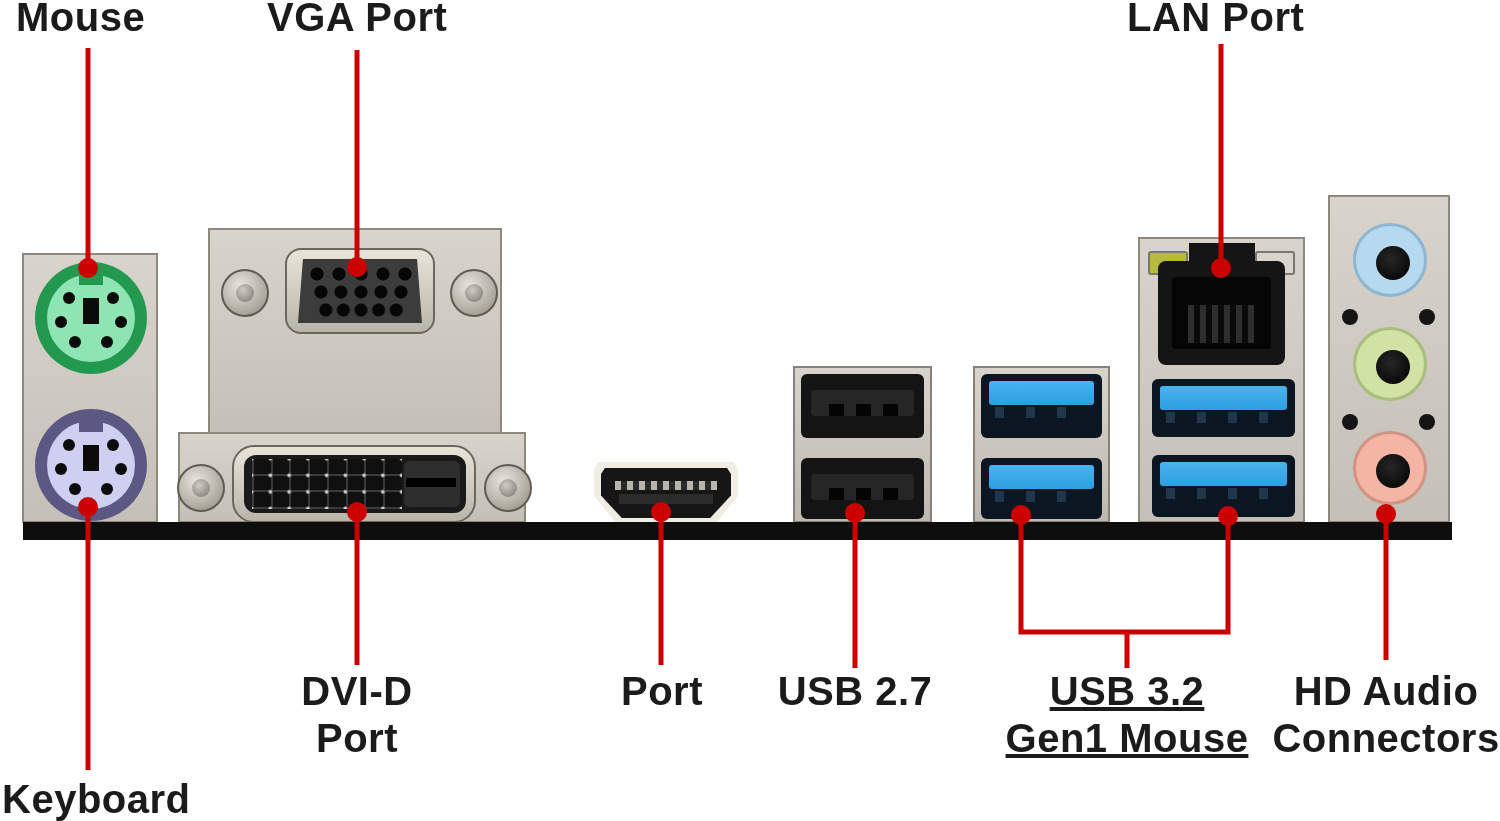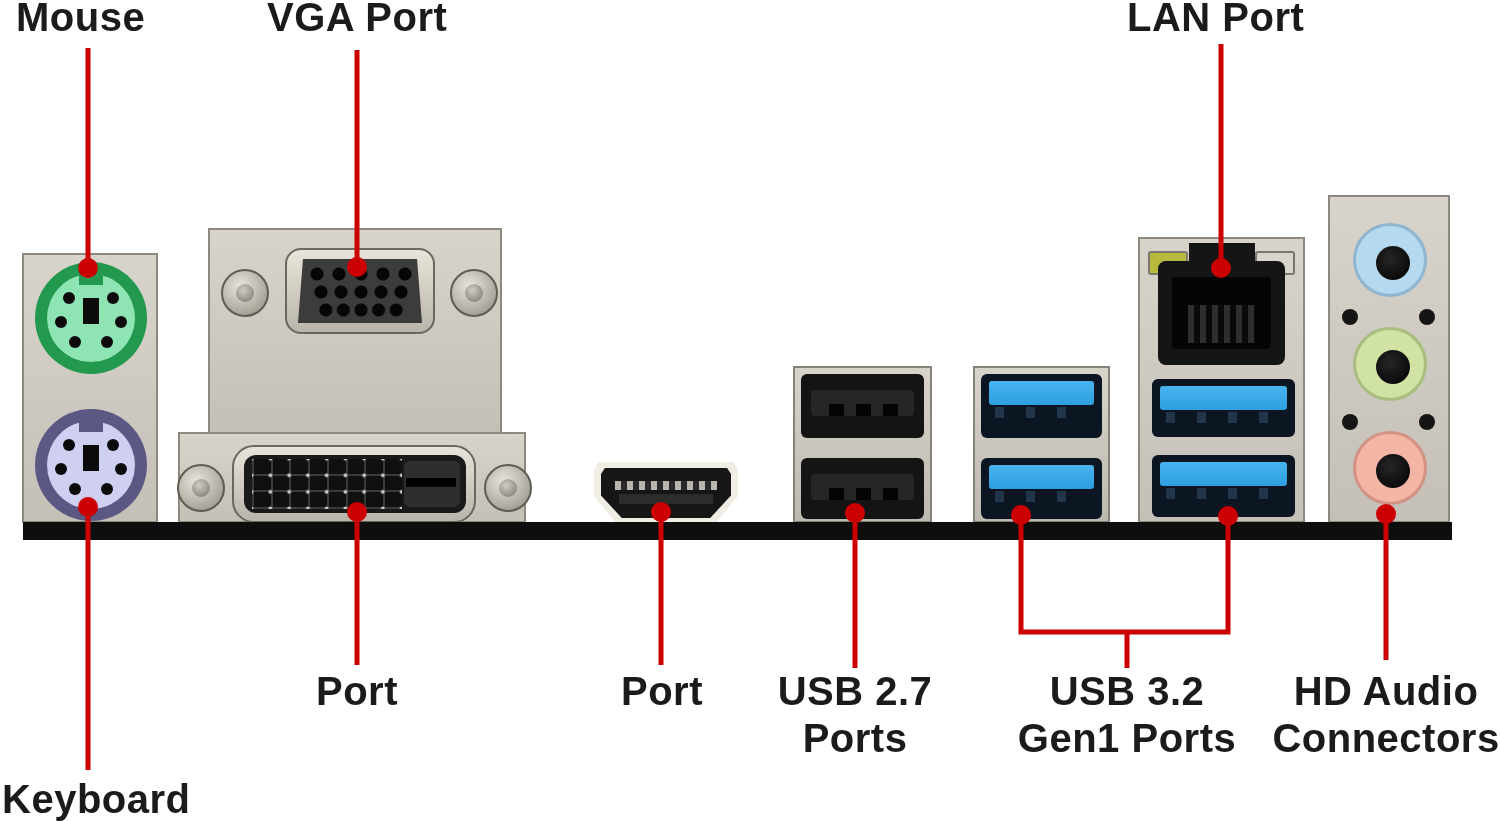--- a/index.html
+++ b/index.html
@@ -209,31 +209,31 @@
     <circle class="ann-dot" cx="1386" cy="514" r="10"></circle>
     <line class="ann-line" x1="1386" y1="514" x2="1386" y2="660"></line>
   </svg>
 
   <div class="lbl" style="left:16px;top:-6px;">Mouse</div>
   <div class="lbl" style="left:267px;top:-6px;">VGA Port</div>
   <div class="lbl" style="left:1127px;top:-6px;">LAN Port</div>
   <div class="lbl" style="left:2px;top:776px;">Keyboard</div>
 
   <div class="lbl lbl-bottom" style="left:237px;top:668px;width:240px;">
+    <div>DVI-D</div>
     <div>Port</div>
   </div>
   <div class="lbl lbl-bottom" style="left:542px;top:668px;width:240px;">
     <div>Port</div>
   </div>
   <div class="lbl lbl-bottom" style="left:735px;top:668px;width:240px;">
     <div>USB 2.7</div>
-    <div>Ports</div>
-  </div>
-  <div class="lbl lbl-bottom" style="left:967px;top:668px;width:320px;">
+  </div>
+  <div class="lbl lbl-bottom" style="left:967px;top:668px;width:320px;text-decoration:underline;">
     <div>USB 3.2</div>
-    <div>Gen1 Ports</div>
+    <div>Gen1 Mouse</div>
   </div>
   <div class="lbl lbl-bottom" style="left:1226px;top:668px;width:320px;">
     <div>HD Audio</div>
     <div>Connectors</div>
   </div>
 
 </div>
 
 </body></html>

